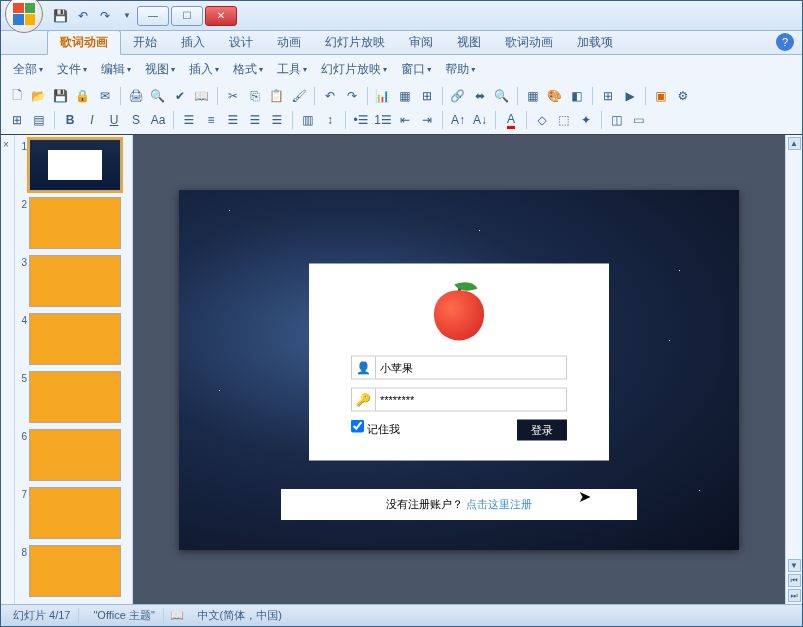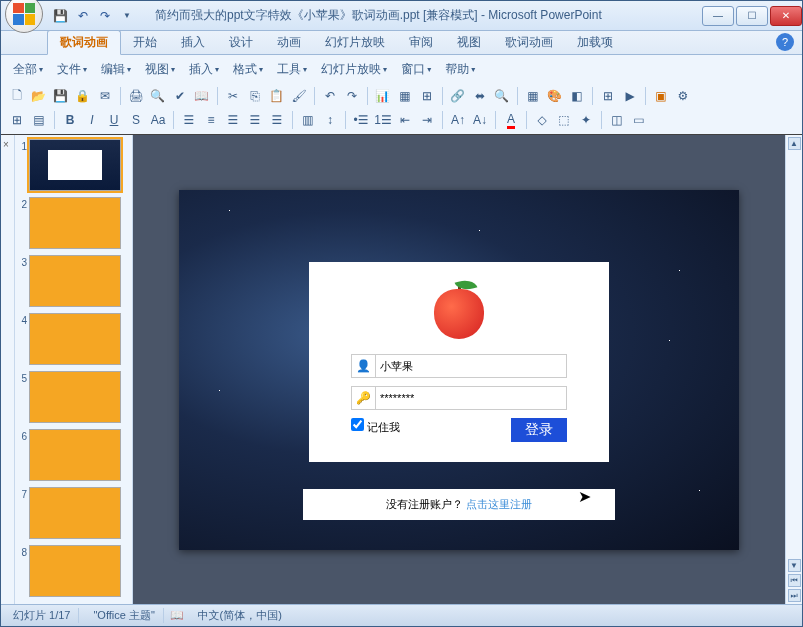--- a/index.html
+++ b/index.html
@@ -52,22 +52,22 @@
 .star { position:absolute; width:1px; height:1px; background:#fff; }
 .login-box { position: absolute; left: 50%; top: 48%; transform: translate(-50%,-50%); width: 300px; background: #fff; padding: 12px; }
 .apple-img { width: 70px; height: 70px; margin: 0 auto 10px; display:block; position:relative;}
 .apple-body { width:50px; height:50px; background: radial-gradient(circle at 35% 35%, #ff6b4a, #d42020); border-radius: 45% 45% 50% 50%; position:absolute; bottom:5px; left:10px;}
 .apple-leaf { width:20px; height:12px; background:#3a9b3a; border-radius: 0 100% 0 100%; position:absolute; top:5px; right:18px; transform:rotate(-20deg);}
 .apple-stem { width:3px; height:12px; background:#6b4020; position:absolute; top:8px; left:34px;}
 .login-field { display:flex; align-items:center; border:1px solid #ccc; margin:8px 30px; height:24px; }
 .login-field .ficon { width:24px; display:flex; align-items:center; justify-content:center; border-right:1px solid #ccc; color:#aaa; font-size:12px; height:100%;}
 .login-field input { border:none; flex:1; padding:0 4px; font-size:11px; outline:none;}
 .login-opts { display:flex; justify-content:space-between; align-items:flex-start; margin:8px 30px; font-size:11px;}
-.login-btn-blue { background:#1d4ed8; color:#fff; padding:3px 14px; border:none; font-size:14px;}
-.reg-bar { position:absolute; bottom:30px; left:50%; transform:translateX(-50%); width:312px; background:#fff; text-align:center; padding:8px; font-size:11px;}
+.login-btn-blue { background:#0f172a; color:#fff; padding:3px 14px; border:none; font-size:11px;}
+.reg-bar { position:absolute; bottom:30px; left:50%; transform:translateX(-50%); width:356px; background:#fff; text-align:center; padding:8px; font-size:11px;}
 .reg-bar a { color:#3b8dd8; text-decoration:none;}
 
 .vscroll { width:17px; background:#eef5fd; border-left:1px solid #c7d8ec; display:flex; flex-direction:column; align-items:center; padding:2px 0; gap:2px;}
 .vscroll-btn { width:13px; height:13px; background:#d9e7f5; border:1px solid #9db8d8; font-size:8px; display:flex; align-items:center; justify-content:center; color:#3b5e87;}
 
 .notes { height: 40px; background: #fff; border-top: 4px solid #9db8d8; padding: 6px 10px; font-size: 13px; color: #888; }
 
 .statusbar { height: 22px; background: linear-gradient(#dfeaf7,#c7d8ec); border-top: 1px solid #9db8d8; display: flex; align-items: center; font-size: 11px; color: #3b5e87; padding: 0 4px; gap:6px;}
 .status-seg { padding: 0 8px; border-right: 1px solid #b8cde6; }
 .status-right { margin-left: auto; display:flex; align-items:center; gap:4px;}
@@ -90,21 +90,20 @@
           <span></span>
           <span></span>
         </div>
     </div>
     <div class="qat">
       <div class="qat-item">💾</div>
       <div class="qat-item">↶</div>
       <div class="qat-item">↷</div>
       <div class="qat-item dd">▼</div>
     </div>
-    <div class="title-text">简约而强大的ppt文字特效《小苹果》歌词动画.ppt [兼容模式] - Microsoft PowerPoint</div>
     <div class="win-controls">
       <div class="win-btn">—</div>
       <div class="win-btn">☐</div>
       <div class="win-btn close">✕</div>
     </div>
   </div>
 
   <div class="ribbon-tabs">
     <div class="ribbon-tab active">歌词动画</div>
     <div class="ribbon-tab">开始</div>
@@ -330,19 +329,19 @@
           <div style="flex:1"></div>
           <div class="vscroll-btn">▼</div>
           <div class="vscroll-btn">⏮</div>
           <div class="vscroll-btn">⏭</div>
         </div>
       </div>
     </div>
   </div>
 
   <div class="statusbar">
-    <div class="status-seg">幻灯片 1/17</div>
+    <div class="status-seg">幻灯片 4/17</div>
     <div class="status-seg">"Office 主题"</div>
     <span>📖</span>
     <div class="status-seg" style="border:none">中文(简体，中国)</div>
   </div>
 
 </div>
 
 </body></html>

